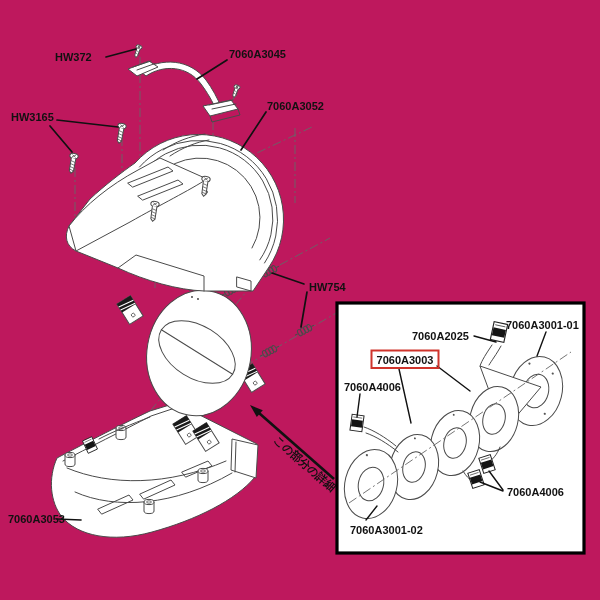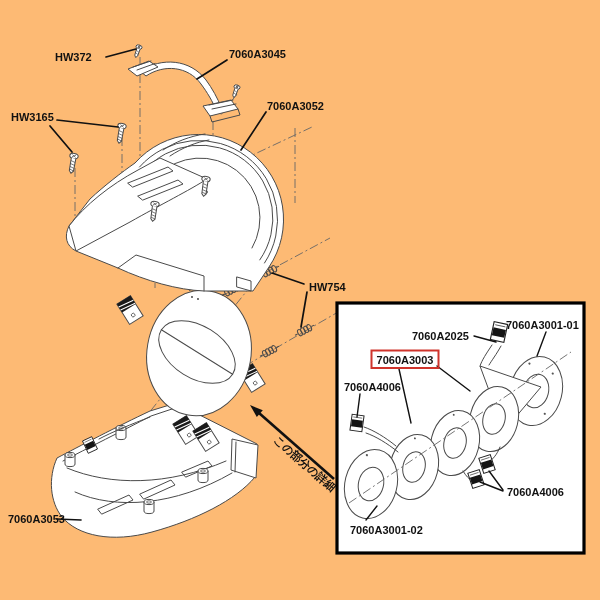--- a/index.html
+++ b/index.html
@@ -1,16 +1,16 @@
 <!DOCTYPE html>
 <html><head>
 <meta charset="utf-8">
 <style>
   html,body{margin:0;padding:0;background:#fff;}
-  .stage{position:relative;width:600px;height:600px;background:#fdba74;overflow:hidden;
+  .stage{position:relative;width:600px;height:600px;background:#be185d;overflow:hidden;
          font-family:"Liberation Sans",sans-serif;text-decoration:underline;}
   svg{position:absolute;left:0;top:0;}
   text.lbl{font-family:"Liberation Sans","DejaVu Sans",sans-serif;font-weight:bold;
            font-size:11px;fill:#111;}
   text.note{font-family:"DejaVu Sans","Liberation Sans",sans-serif;font-weight:bold;
             font-size:11px;fill:#111;}
   .ln{fill:none;stroke:#4a4a4a;stroke-width:1;stroke-linejoin:round;stroke-linecap:round;}
   .part{fill:#ffffff;stroke:#4a4a4a;stroke-width:1;stroke-linejoin:round;}
   .dd{fill:none;stroke:#666;stroke-width:0.9;stroke-dasharray:9 3 2 3;}
   .leader{fill:none;stroke:#111;stroke-width:1.7;stroke-linecap:round;}

